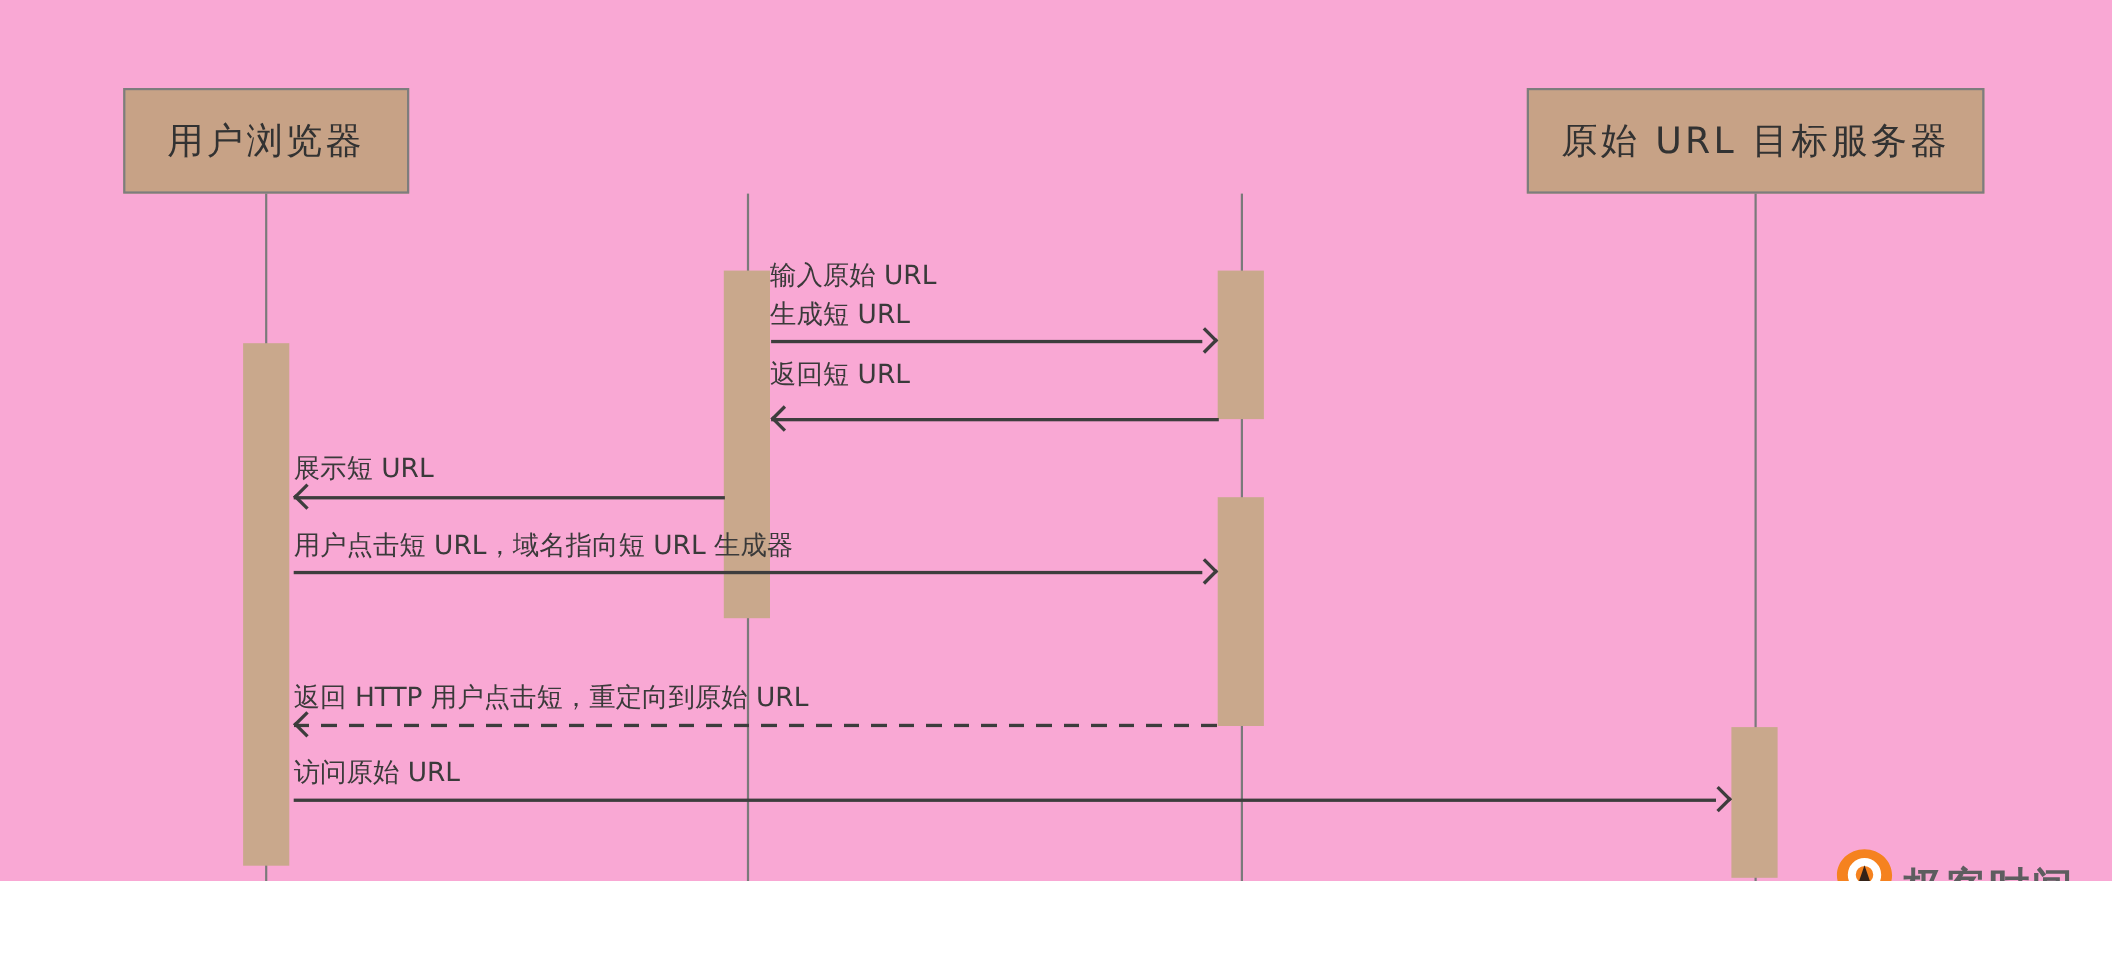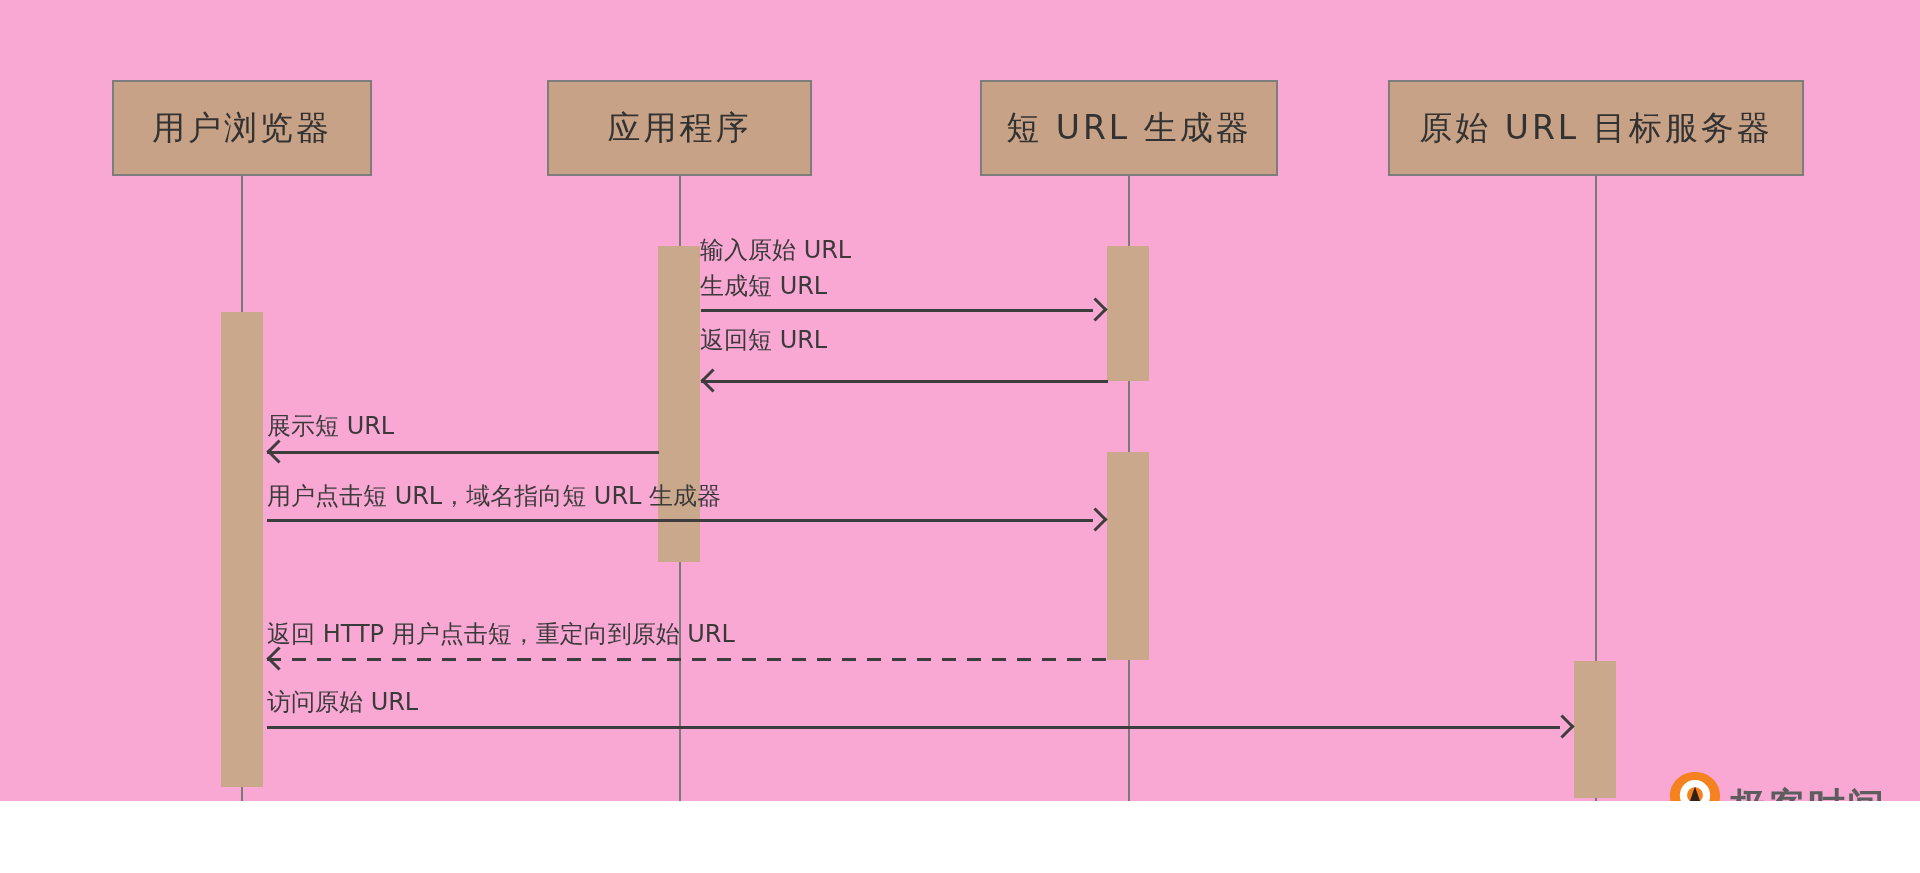--- a/index.html
+++ b/index.html
@@ -63,26 +63,20 @@
   .logo-text{font-size:37px;font-weight:bold;color:#5d5d5f;letter-spacing:2px}
 </style>
 </head>
 <body>
 
 <div class="stage">
 
   <div class="pbox p1">
     <span>用户浏览器</span>
   </div>
-  <div class="pbox p2">
-    <span>应用程序</span>
-  </div>
-  <div class="pbox p3">
-    <span>短 URL 生成器</span>
-  </div>
   <div class="pbox p4">
     <span>原始 URL 目标服务器</span>
   </div>
 
   <div class="lifeline l1"></div>
   <div class="lifeline l2"></div>
   <div class="lifeline l3"></div>
   <div class="lifeline l4"></div>
 
   <div class="bar bar-app"></div>

